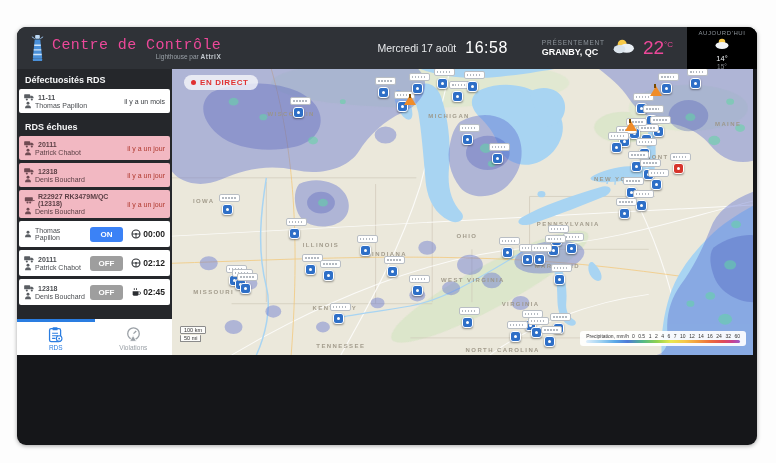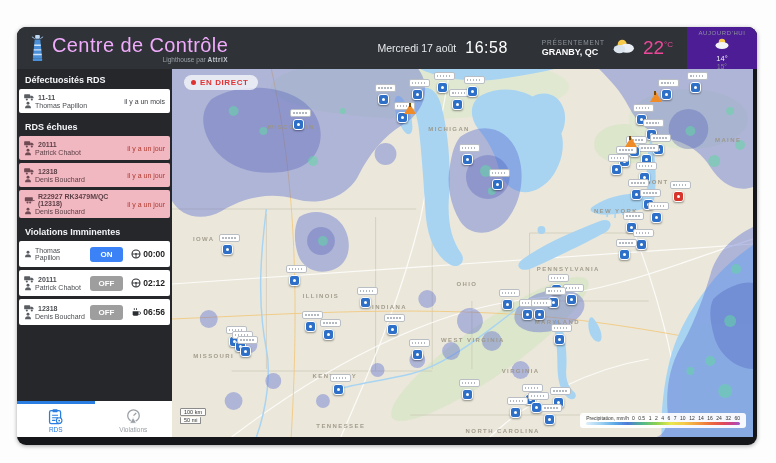--- a/index.html
+++ b/index.html
@@ -8,40 +8,40 @@
 
   .window { position:absolute; left:17px; top:27px; width:740px; height:418px;
     background:#151619; border-radius:9px; overflow:hidden;
     box-shadow:0 1px 4px rgba(0,0,0,.35); }
 
   
   .hdr { height:42px; background:#2f3237; display:flex; align-items:center;
     padding-left:12px; color:#fff; }
   .logo-wrap { display:flex; align-items:center; gap:6px; }
   .logo-icon svg { display:block; }
-  .logo-title { font-size:20px; letter-spacing:.4px; color:#f0abfc; }
+  .logo-title { font-size:15px; letter-spacing:.4px; color:#ec4899;font-family:Liberation Mono, monospace; }
   .logo-sub { font-size:6.5px; color:#9aa1a8; text-align:right; margin-top:-1px; }
   .logo-sub b { color:#c4cad0; letter-spacing:.5px; }
   .datetime { margin-left:auto; display:flex; align-items:center;text-align:center; }
   .date { font-size:10.5px; color:#e8eaec; }
   .time { font-size:16px; color:#ffffff; margin-left:9px; letter-spacing:.5px; }
   .current { display:flex; align-items:center; gap:6px; margin-left:34px; }
   .cur-label { font-size:6.5px; color:#8d949b; letter-spacing:.8px; }
   .cur-city { font-size:9px; font-weight:bold; color:#fff; margin-top:1px; }
   .cur-temp { font-size:19px; font-weight:300; color:#ec4899; }
   .cur-temp sup { font-size:8px; }
-  .forecasts { margin-left:14px; height:100%; background:#4c1d95; display:flex;
+  .forecasts { margin-left:14px; height:100%; background:#000000; display:flex;
     gap:14px; padding:3px 14px 0 14px; }
   .fc { display:flex; flex-direction:column; align-items:center; width:42px; }
   .fc-label { font-size:6px; color:#8d949b; letter-spacing:.6px; white-space:nowrap; }
   .fc-hi { font-size:7.5px; color:#eef1f3; }
   .fc-lo { font-size:6.5px; color:#85898e; }
 
   
-  .content { display:flex; height:368px; }
+  .content { display:flex; height:286px; }
 
   
   .sidebar { width:155px; background:#25272b; position:relative; flex:none;
     display:flex; flex-direction:column; }
   .sec-title { color:#f4f5f6; font-weight:bold; font-size:9px; padding:6px 8px 4px; }
   .card { background:#fff; margin:0 2px 3px; border-radius:2px; padding:3px 5px;
     display:flex; align-items:center; min-height:24px; cursor:pointer; }
   .card.pink { background:#f2b8c2; }
   .card-left { flex:1; min-width:0; }
   .crow { display:flex; align-items:center; gap:3px; font-size:7px; color:#4a4d51; }
@@ -268,21 +268,20 @@
               <svg class="ic" width="8" height="8" viewBox="0 0 12 12" fill="#6e4a52">
                 <circle cx="6" cy="3.5" r="2.2"></circle>
                 <path d="M1.5,11 a4.5,4.5 0 0 1 9,0 z"></path>
               </svg>
               <span>Denis Bouchard</span>
             </div>
         </div>
         <div class="ago">il y a un jour</div>
       </div>
 
-      <div class="sec-title">Violations Imminentes</div>
 
       <div class="vcard">
         <div class="vleft">
           <div class="crow">
               <svg class="ic" width="8" height="8" viewBox="0 0 12 12" fill="#5a5e63">
                 <circle cx="6" cy="3.5" r="2.2"></circle>
                 <path d="M1.5,11 a4.5,4.5 0 0 1 9,0 z"></path>
               </svg>
               <span>Thomas Papillon</span>
             </div>
@@ -347,21 +346,21 @@
               <span>Denis Bouchard</span>
             </div>
         </div>
         <div class="pill off">OFF</div>
         <div class="timer">
             <svg width="10" height="10" viewBox="0 0 12 12">
               <path d="M2,5 h7 v3.6 a2,2 0 0 1 -2,2 h-3 a2,2 0 0 1 -2,-2 z" fill="#2b2e32"></path>
               <path d="M9,5.8 h1.1 a1.5,1.5 0 0 1 0,3 h-1.1" fill="none" stroke="#2b2e32" stroke-width="0.9"></path>
               <path d="M4,1.4 v2.2 M6.6,1.4 v2.2" stroke="#2b2e32" stroke-width="1"></path>
             </svg>
-            <span>06:56</span>
+            <span>02:45</span>
           </div>
       </div>
 
       <div class="tabbar">
         <div class="tab active">
           <svg width="17" height="17" viewBox="0 0 20 20">
               <rect x="3" y="3" width="13" height="15.5" rx="2" fill="none" stroke="#2a7de1" stroke-width="1.5"></rect>
               <rect x="6.5" y="1.4" width="6" height="3.6" rx="1" fill="#2a7de1"></rect>
               <path d="M6,8.5 h7 M6,11.5 h7 M6,14.5 h4" stroke="#2a7de1" stroke-width="1.3"></path>
               <circle cx="14.3" cy="14.8" r="3.3" fill="#fff" stroke="#2a7de1" stroke-width="1.3"></circle>

